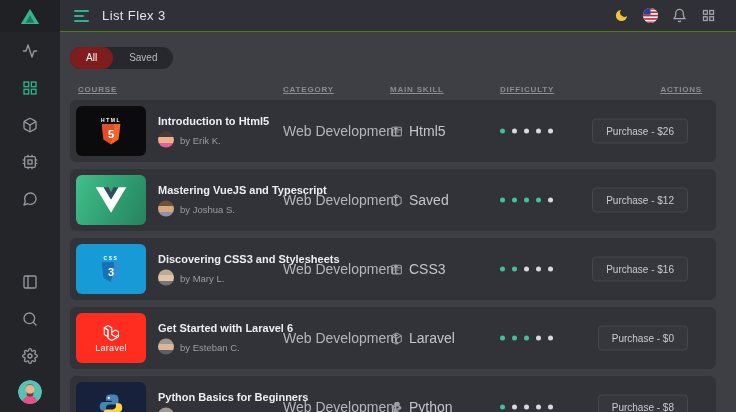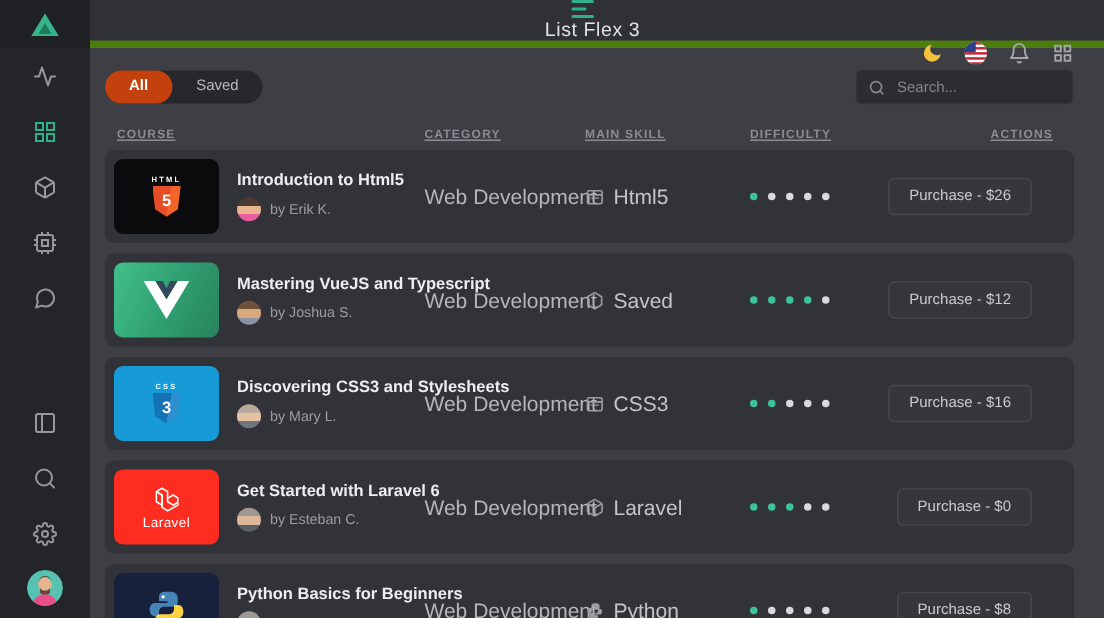--- a/index.html
+++ b/index.html
@@ -11,34 +11,34 @@
   
   .sidebar { position:absolute; left:0; top:0; bottom:0; width:60px; background:#232529; display:flex; flex-direction:column; align-items:center; z-index:5; }
   .logo-box { height:32px; width:100%; display:flex; align-items:center; justify-content:center; background:#1f2125; }
   .snav { display:flex; flex-direction:column; align-items:center; width:100%; }
   .snav.bottom { margin-top:auto; }
   .side-icon { width:37px; height:37px; display:flex; align-items:center; justify-content:center; color:#95989d; cursor:pointer; }
   .side-icon.active { color:#2fb189; }
   .side-icon svg { width:16px; height:16px; }
   .user-chip { width:24px; height:24px; border-radius:50%; overflow:hidden; margin:6px 0 8px 0; cursor:pointer; }
   
-  .topbar { position:absolute; left:60px; right:0; top:0; height:32px; background:#2f3136; border-bottom:5px solid #4d7c0f; display:flex; align-items:center; padding:0 20px 0 14px;flex-direction:column; }
+  .topbar { position:absolute; left:60px; right:0; top:0; height:32px; background:#2f3136; border-bottom:1px solid #4d7c0f; display:flex; align-items:center; padding:0 20px 0 14px; }
   .menu-btn { display:flex; flex-direction:column; gap:3px; width:15px; margin-right:13px; cursor:pointer; }
   .menu-btn i { display:block; height:2px; border-radius:1px; background:#2fb189; }
   .menu-btn i:nth-child(2) { width:10px; }
   .app-title { font-size:13px; color:#e2e4e6; letter-spacing:.4px; font-weight:500; }
   .top-icons { margin-left:auto; display:flex; align-items:center; gap:13px; }
   .top-icon { width:16px; height:16px; display:flex; align-items:center; justify-content:center; color:#a3a6ab; cursor:pointer; }
   .top-icon svg { width:15px; height:15px; }
   
   .main { position:absolute; left:60px; right:0; top:32px; bottom:0; padding:14px 20px 0 10px; }
   .toolbar { display:flex; align-items:center; justify-content:space-between; height:24px; }
   .tabs { background:#26282d; border-radius:12px; display:flex; height:22px; }
   .tab { font-size:10px; line-height:22px; padding:0 16px; border-radius:12px; color:#b6b9bd; cursor:pointer; }
-  .tab.active { background:#c2410c; color:#ffffff; font-weight:bold; }
+  .tab.active { background:#7f1d1d; color:#ffffff; font-weight:normal; }
   .search { width:146px; height:24px; background:#2b2d32; border:1px solid #3a3c42; border-radius:4px; display:flex; align-items:center; gap:6px; padding:0 8px; }
   .search svg { width:11px; height:11px; color:#85888d; flex:none; }
   .search input { background:transparent; border:0; outline:0; width:100%; color:#c6c8cc; font-size:10px; font-family:inherit; }
   .search input::placeholder { color:#83868c; }
   .thead { position:relative; height:20px; margin-top:10px; }
   .th { position:absolute; top:5px; font-size:8px; font-weight:bold; letter-spacing:.8px; color:#898c92; text-transform:uppercase;text-decoration:underline; }
   .th-course { left:8px; } .th-category { left:213px; } .th-skill { left:320px; } .th-difficulty { left:430px; } .th-actions { right:14px; }
   
   .row { position:relative; height:62px; background:#313339; border-radius:6px; margin-bottom:7px; cursor:pointer; }
   .thumb { position:absolute; left:6px; top:6px; width:70px; height:50px; border-radius:6px; overflow:hidden; display:flex; flex-direction:column; align-items:center; justify-content:center; }
@@ -207,27 +207,20 @@
       </div>
     </div>
   </header>
 
   <main class="main">
     <div class="toolbar">
       <div class="tabs">
         <div class="tab active">All</div>
         <div class="tab">Saved</div>
       </div>
-      <div class="search">
-        <svg viewBox="0 0 24 24" fill="none" stroke="currentColor" stroke-width="2.4" stroke-linecap="round">
-            <circle cx="11" cy="11" r="8"></circle>
-            <line x1="21" y1="21" x2="16.65" y2="16.65"></line>
-          </svg>
-        <input type="text" placeholder="Search..." style="">
-      </div>
     </div>
 
     <div class="thead">
       <span class="th th-course">Course</span>
       <span class="th th-category">Category</span>
       <span class="th th-skill">Main Skill</span>
       <span class="th th-difficulty">Difficulty</span>
       <span class="th th-actions">Actions</span>
     </div>
 

